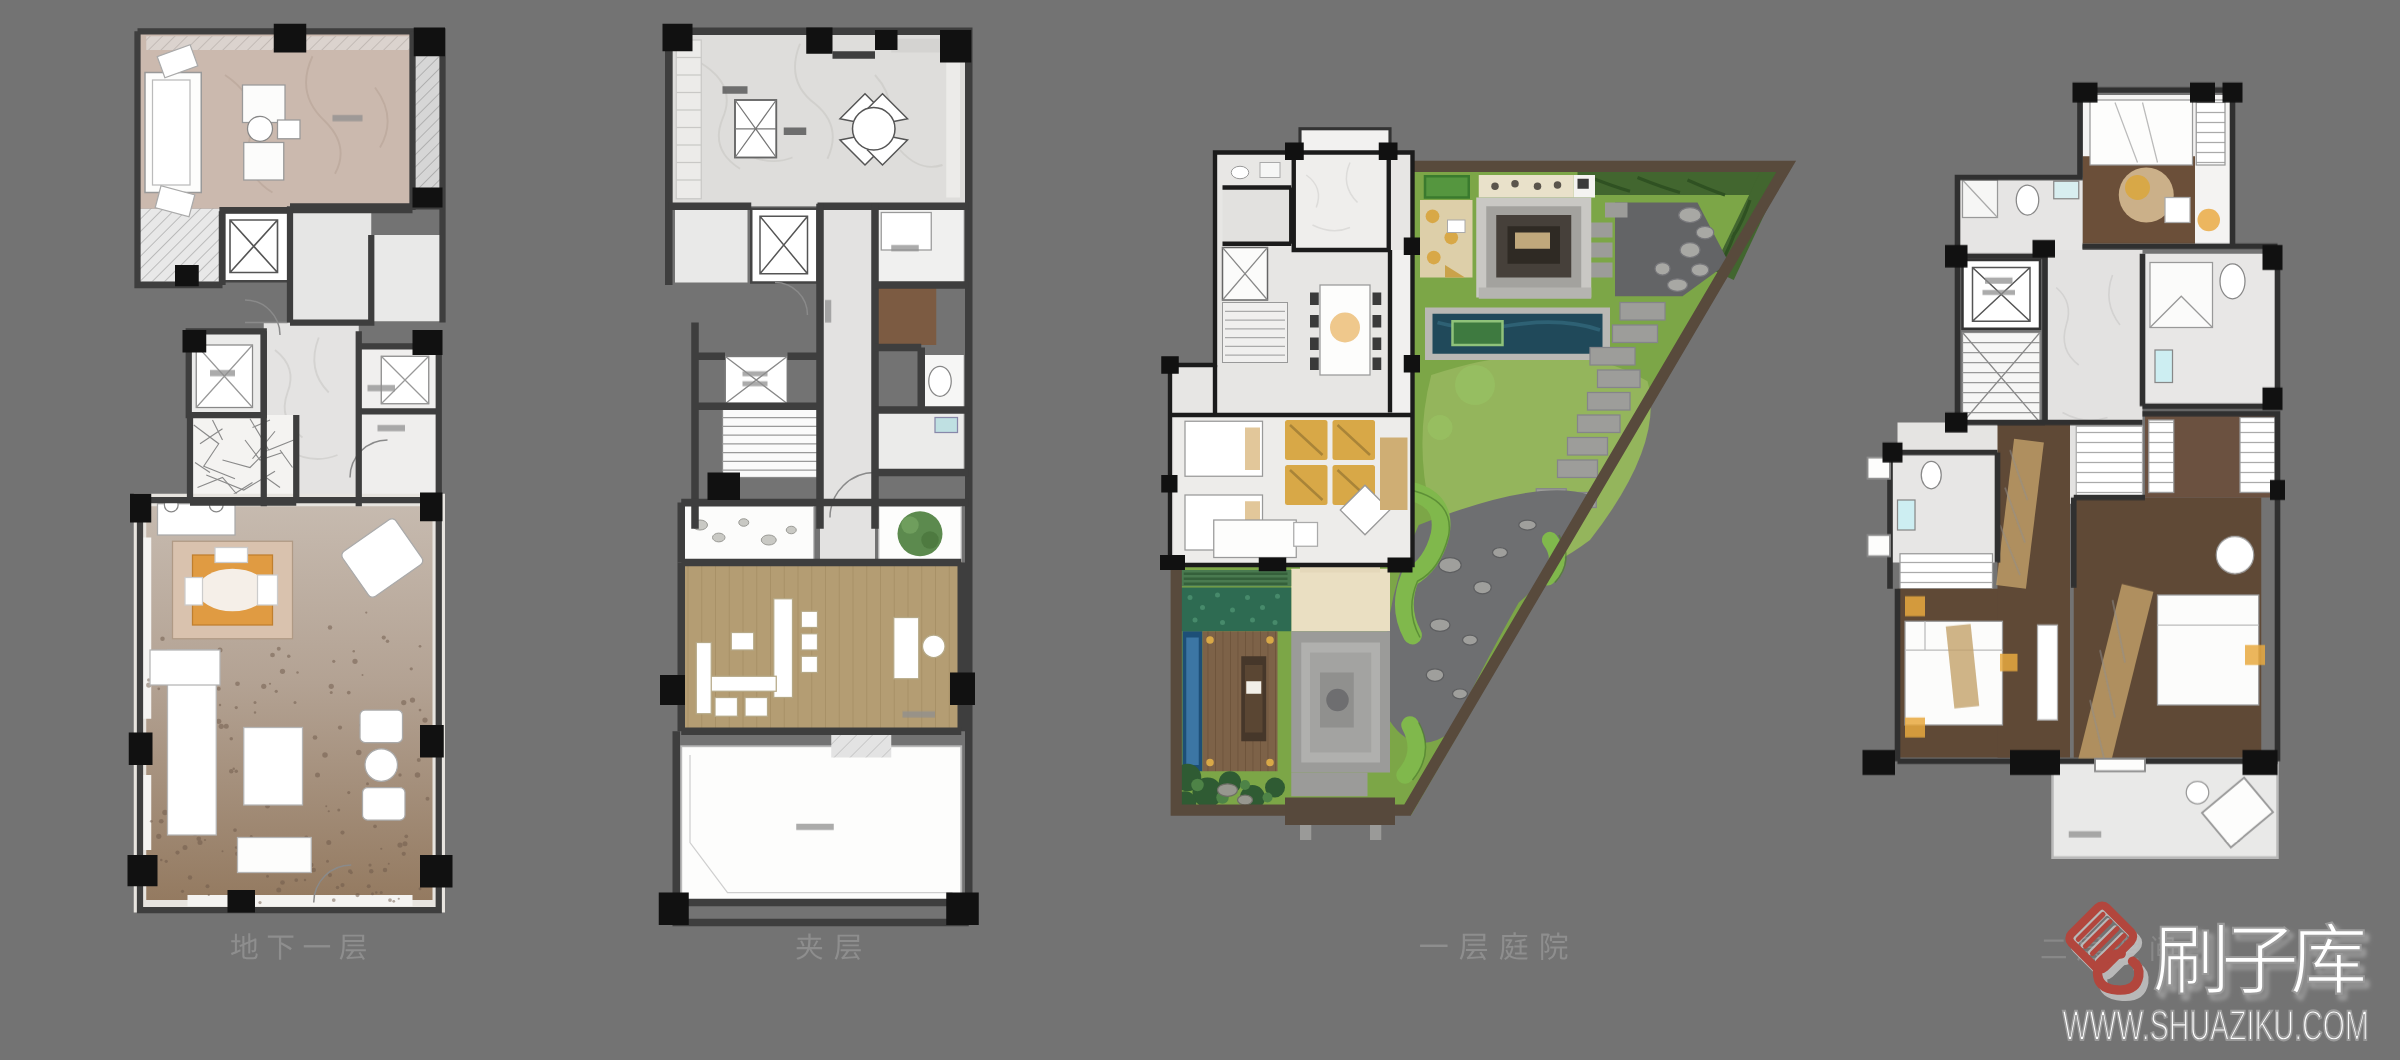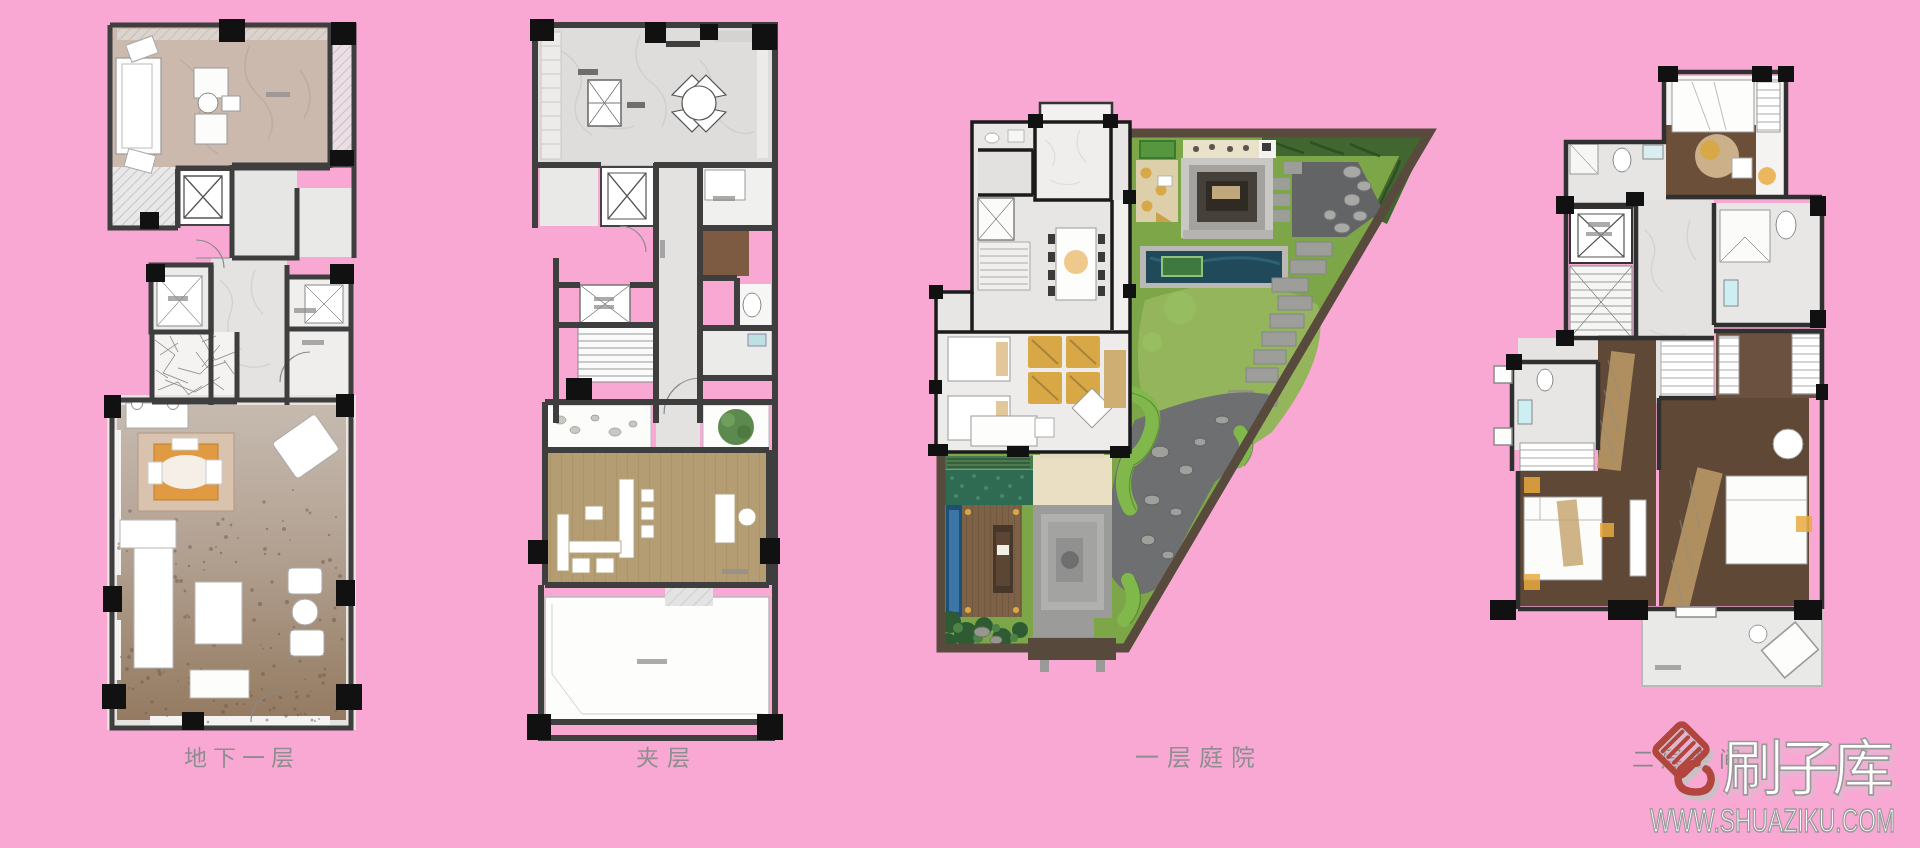--- a/index.html
+++ b/index.html
@@ -1,16 +1,16 @@
 <!DOCTYPE html>
 <html><head>
 <meta charset="utf-8">
 <style>
   html,body{margin:0;padding:0;background:#ffffff;}
-  #page{position:relative;width:1920px;height:848px;background:#f9a8d4;overflow:hidden;
+  #page{position:relative;width:1920px;height:848px;background:#737373;overflow:hidden;
         font-family:"Liberation Sans", sans-serif;}
 </style>
 </head>
 <body>
 <div id="page">
 <svg width="1920" height="848" viewBox="0 0 1920 848">
 <defs>
   <linearGradient id="mottle" x1="0" y1="0" x2="0" y2="1">
     <stop offset="0" stop-color="#c7bbb0"></stop>
     <stop offset="0.45" stop-color="#b3a293"></stop>

